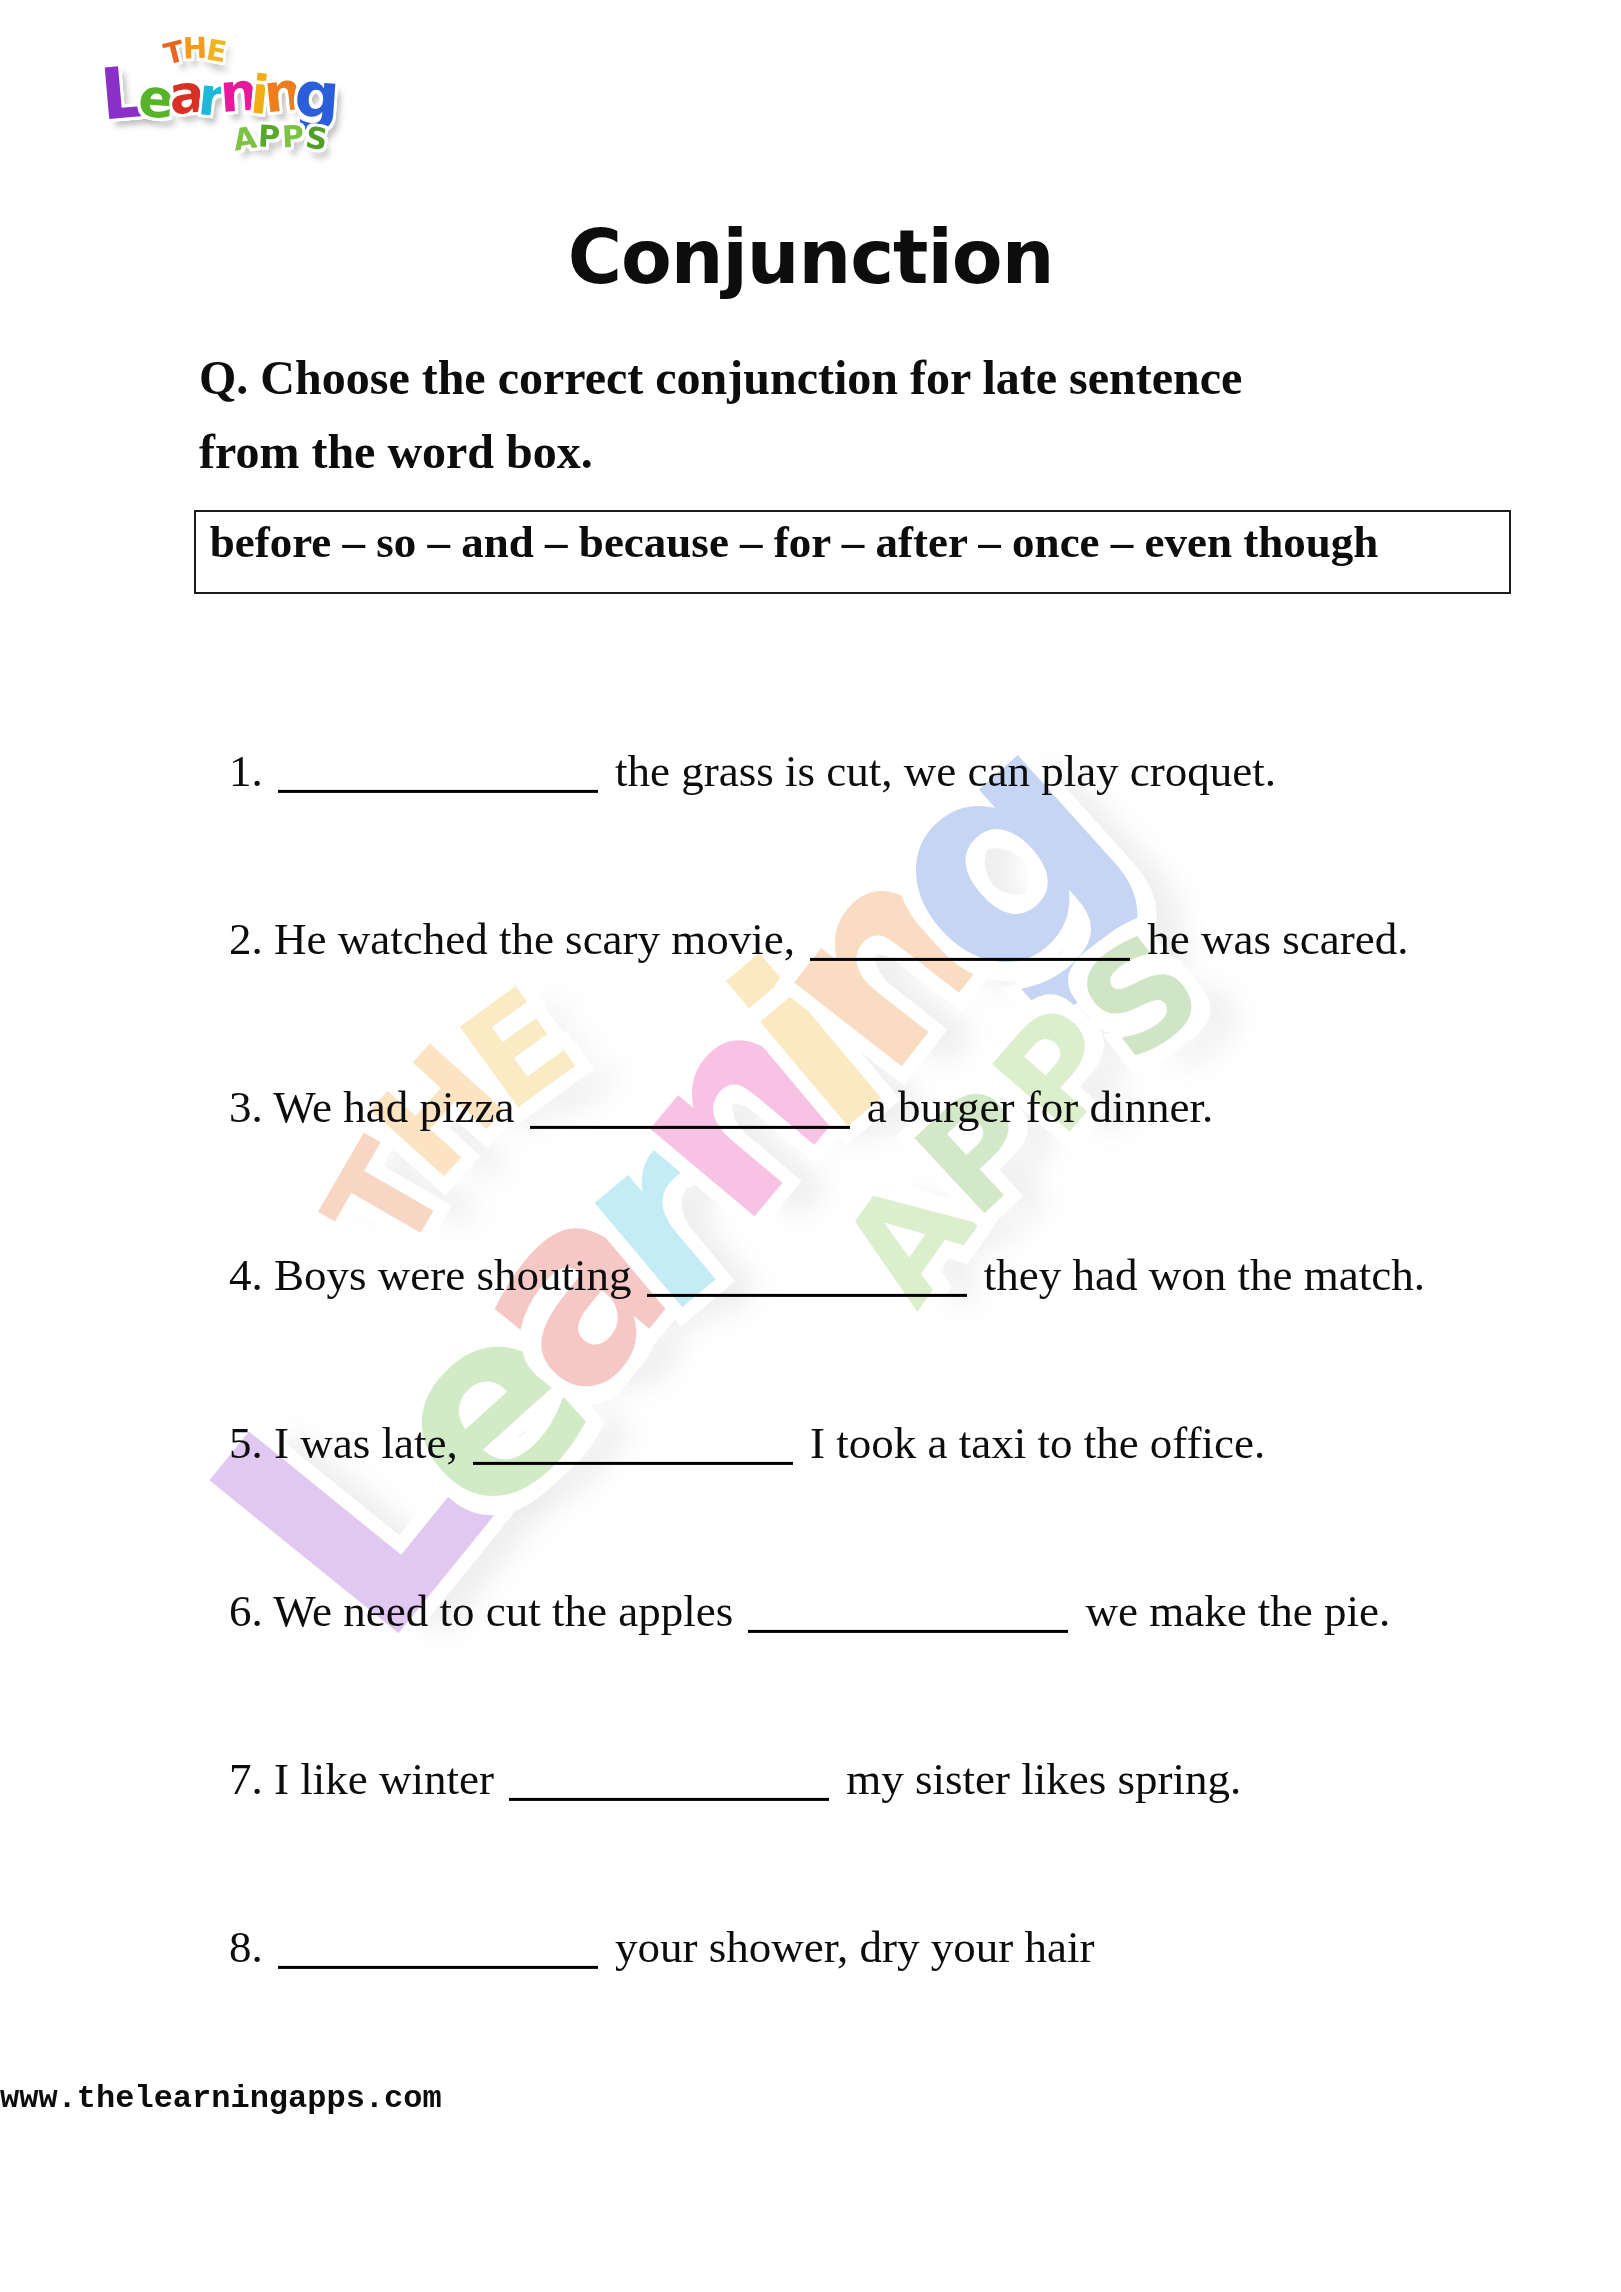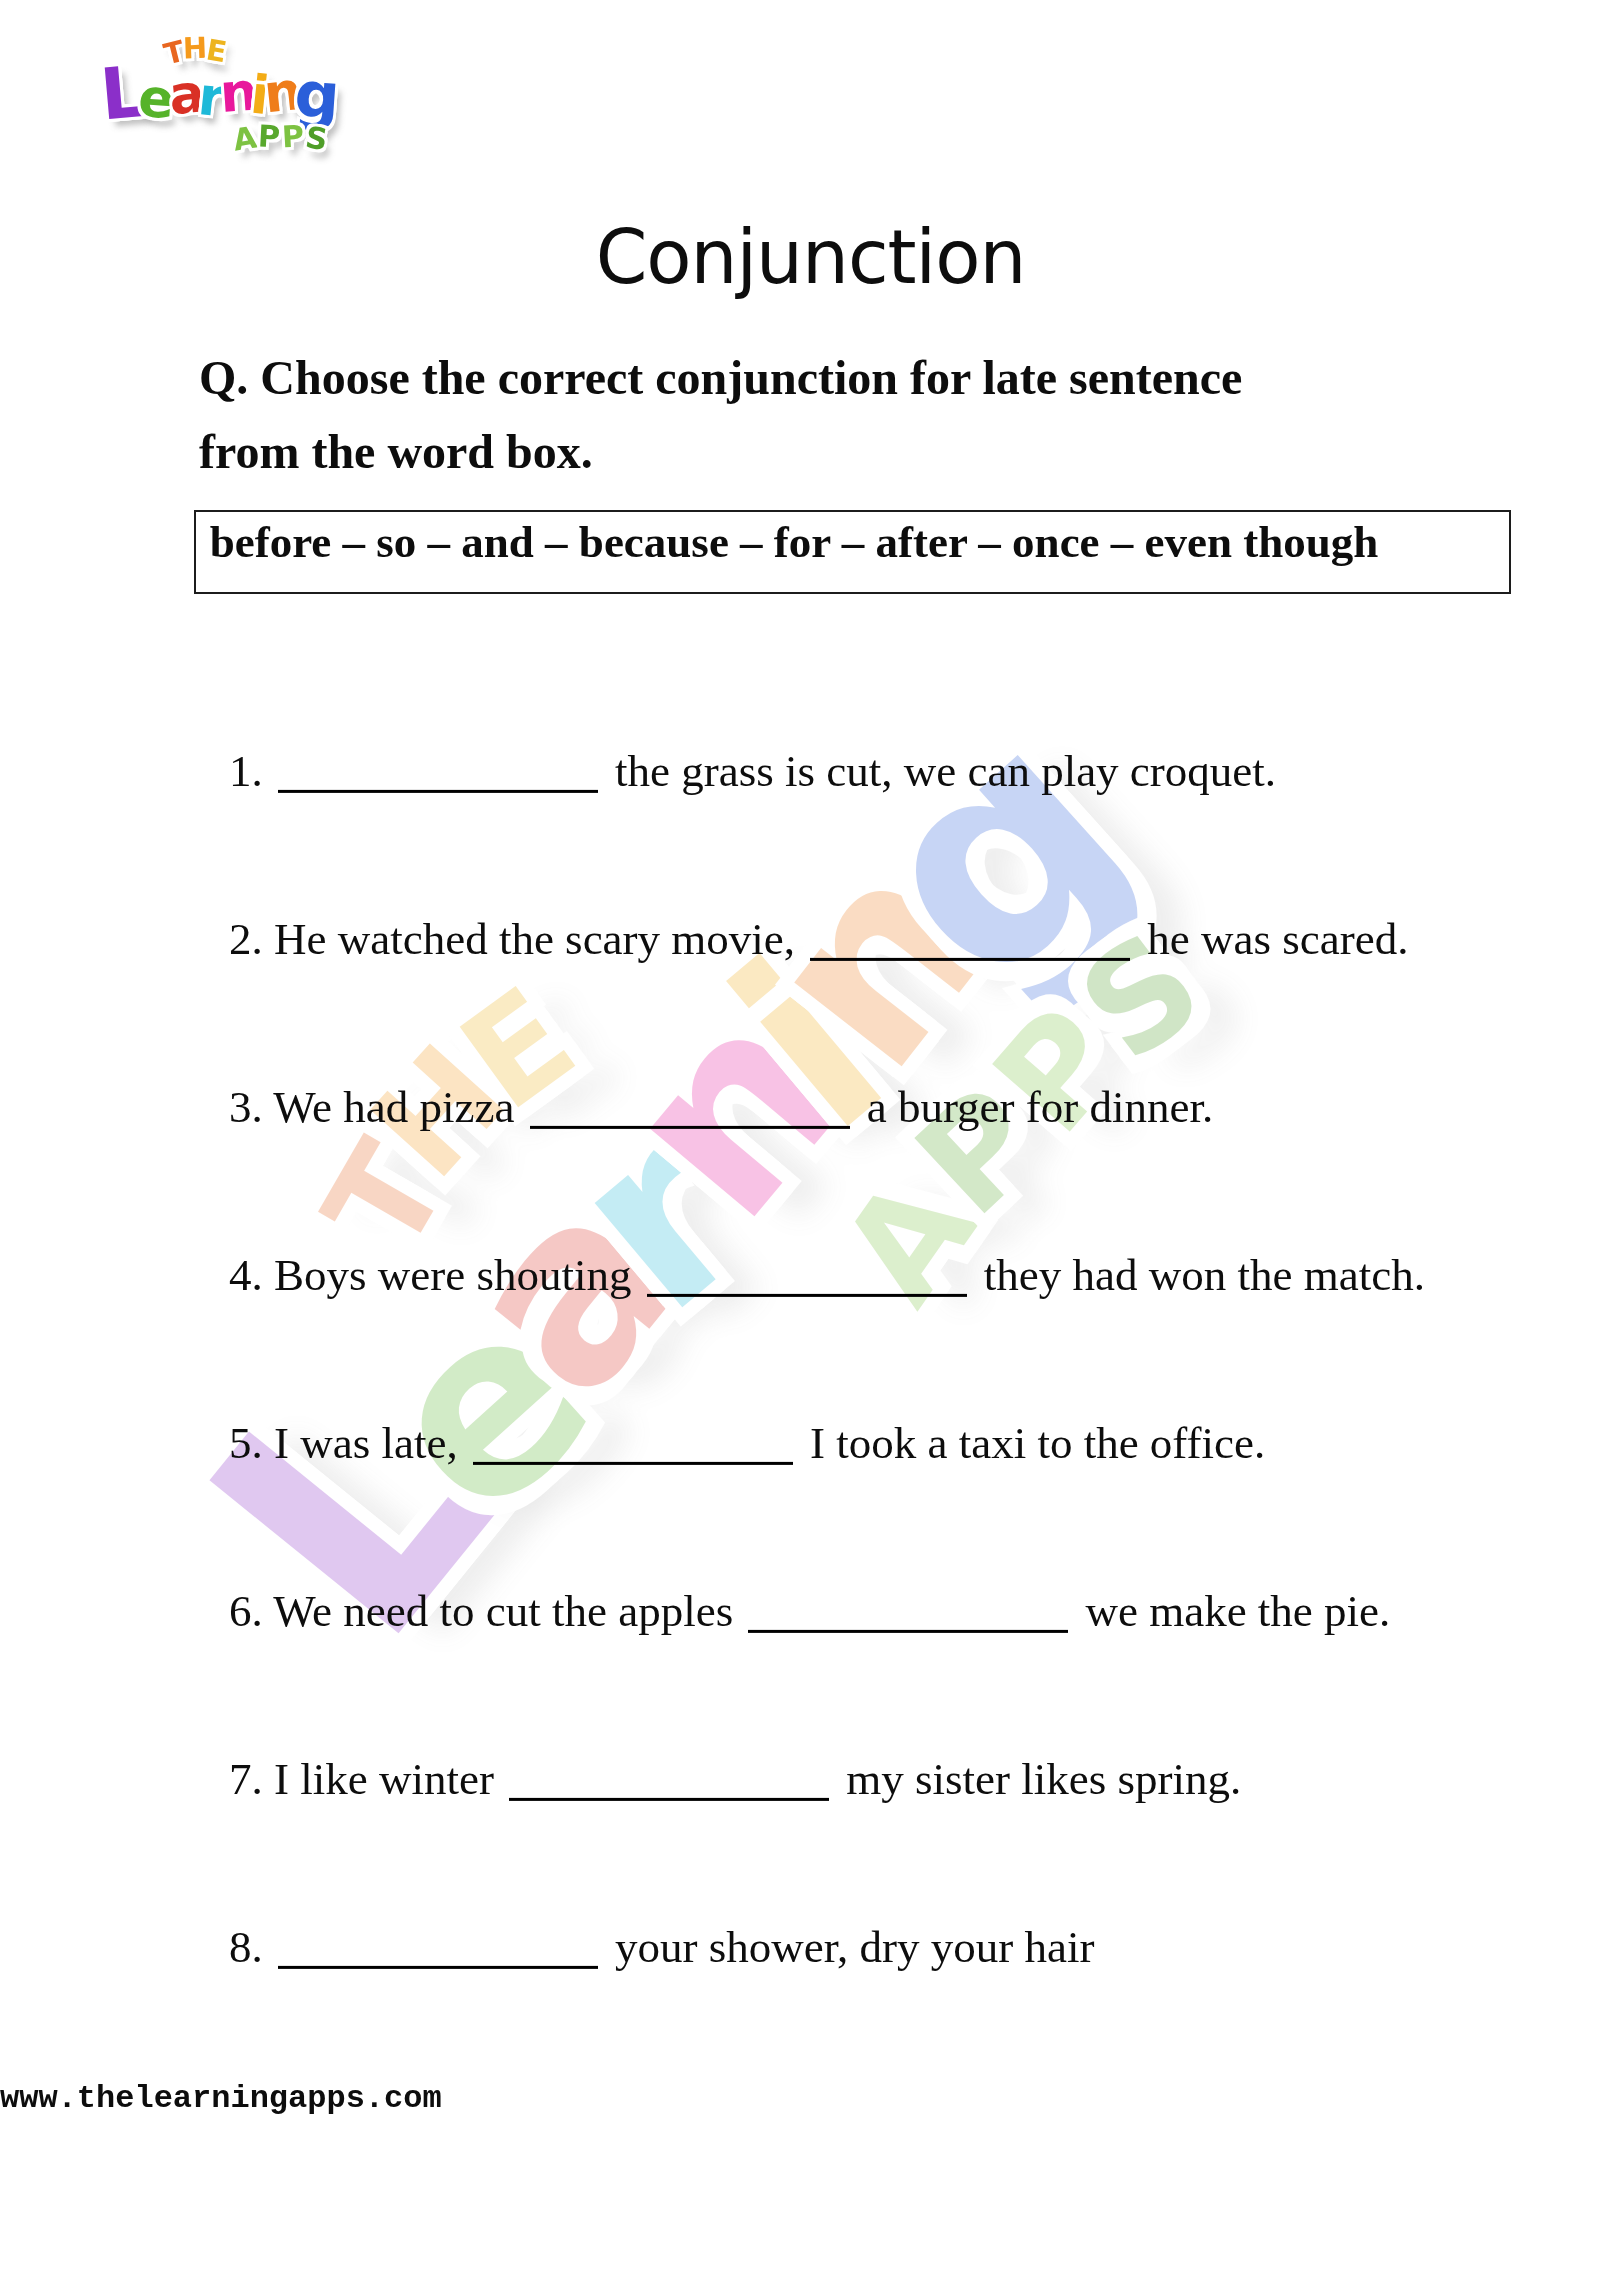--- a/index.html
+++ b/index.html
@@ -47,21 +47,21 @@
   .watermark .logo-art {
     position:absolute; left:-137px; top:-69px;
     transform:rotate(-46deg) scale(4.7);
     opacity:0.26;
   }
 
   
   .title {
     position:absolute; left:0; top:214px; width:100%; z-index:2;
     text-align:center;
-    font-family:"DejaVu Sans", sans-serif; font-weight:normal;
+    font-family:"DejaVu Sans", sans-serif; font-weight:bold;
     font-size:74px; letter-spacing:-1px; color:#0d0d0d;
   }
   .question {
     position:absolute; left:199px; top:341px; width:1304px; z-index:2;
     font-weight:bold; font-size:48px; line-height:74px; color:#0d0d0d;
   }
   .wordbox {
     position:absolute; left:194px; top:510px; width:1317px; height:84px; z-index:2;
     border:2.9px solid #1c1c1c; box-sizing:border-box;
     padding:3.9px 13.7px 0 13.7px;

